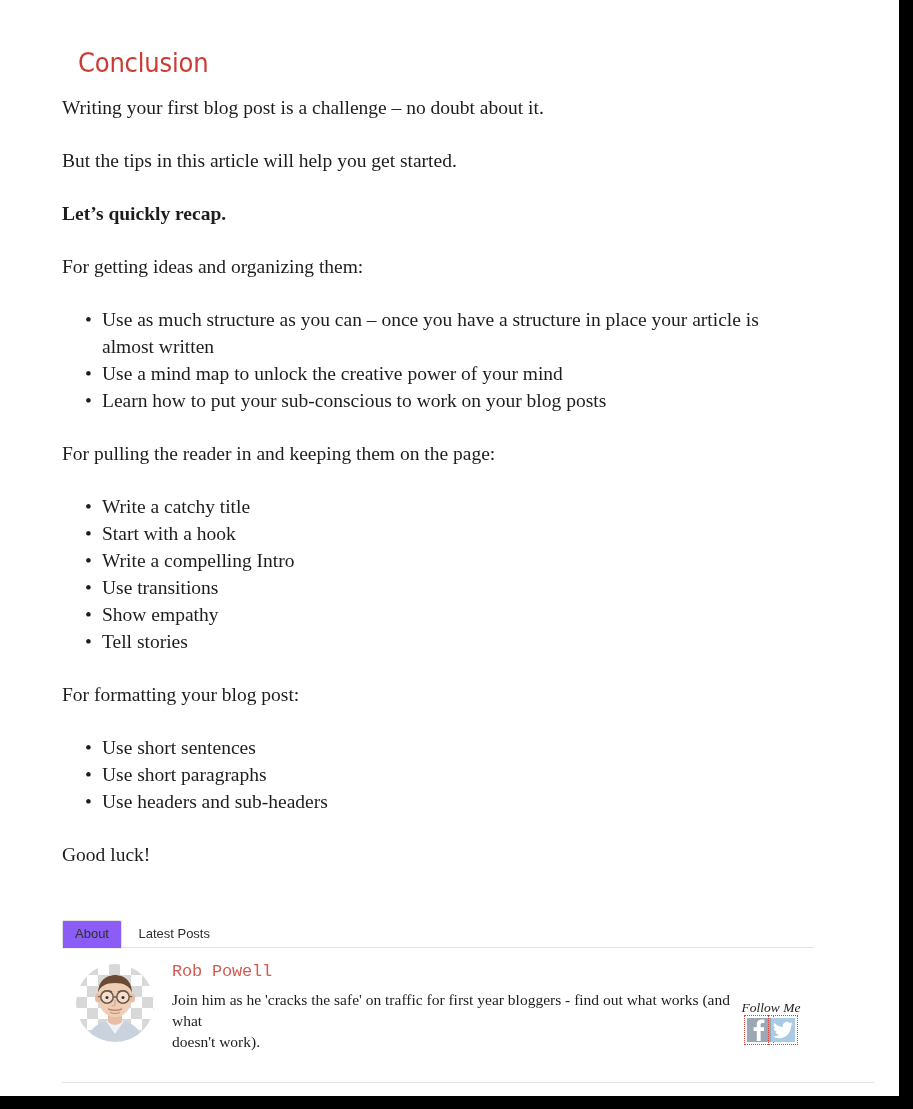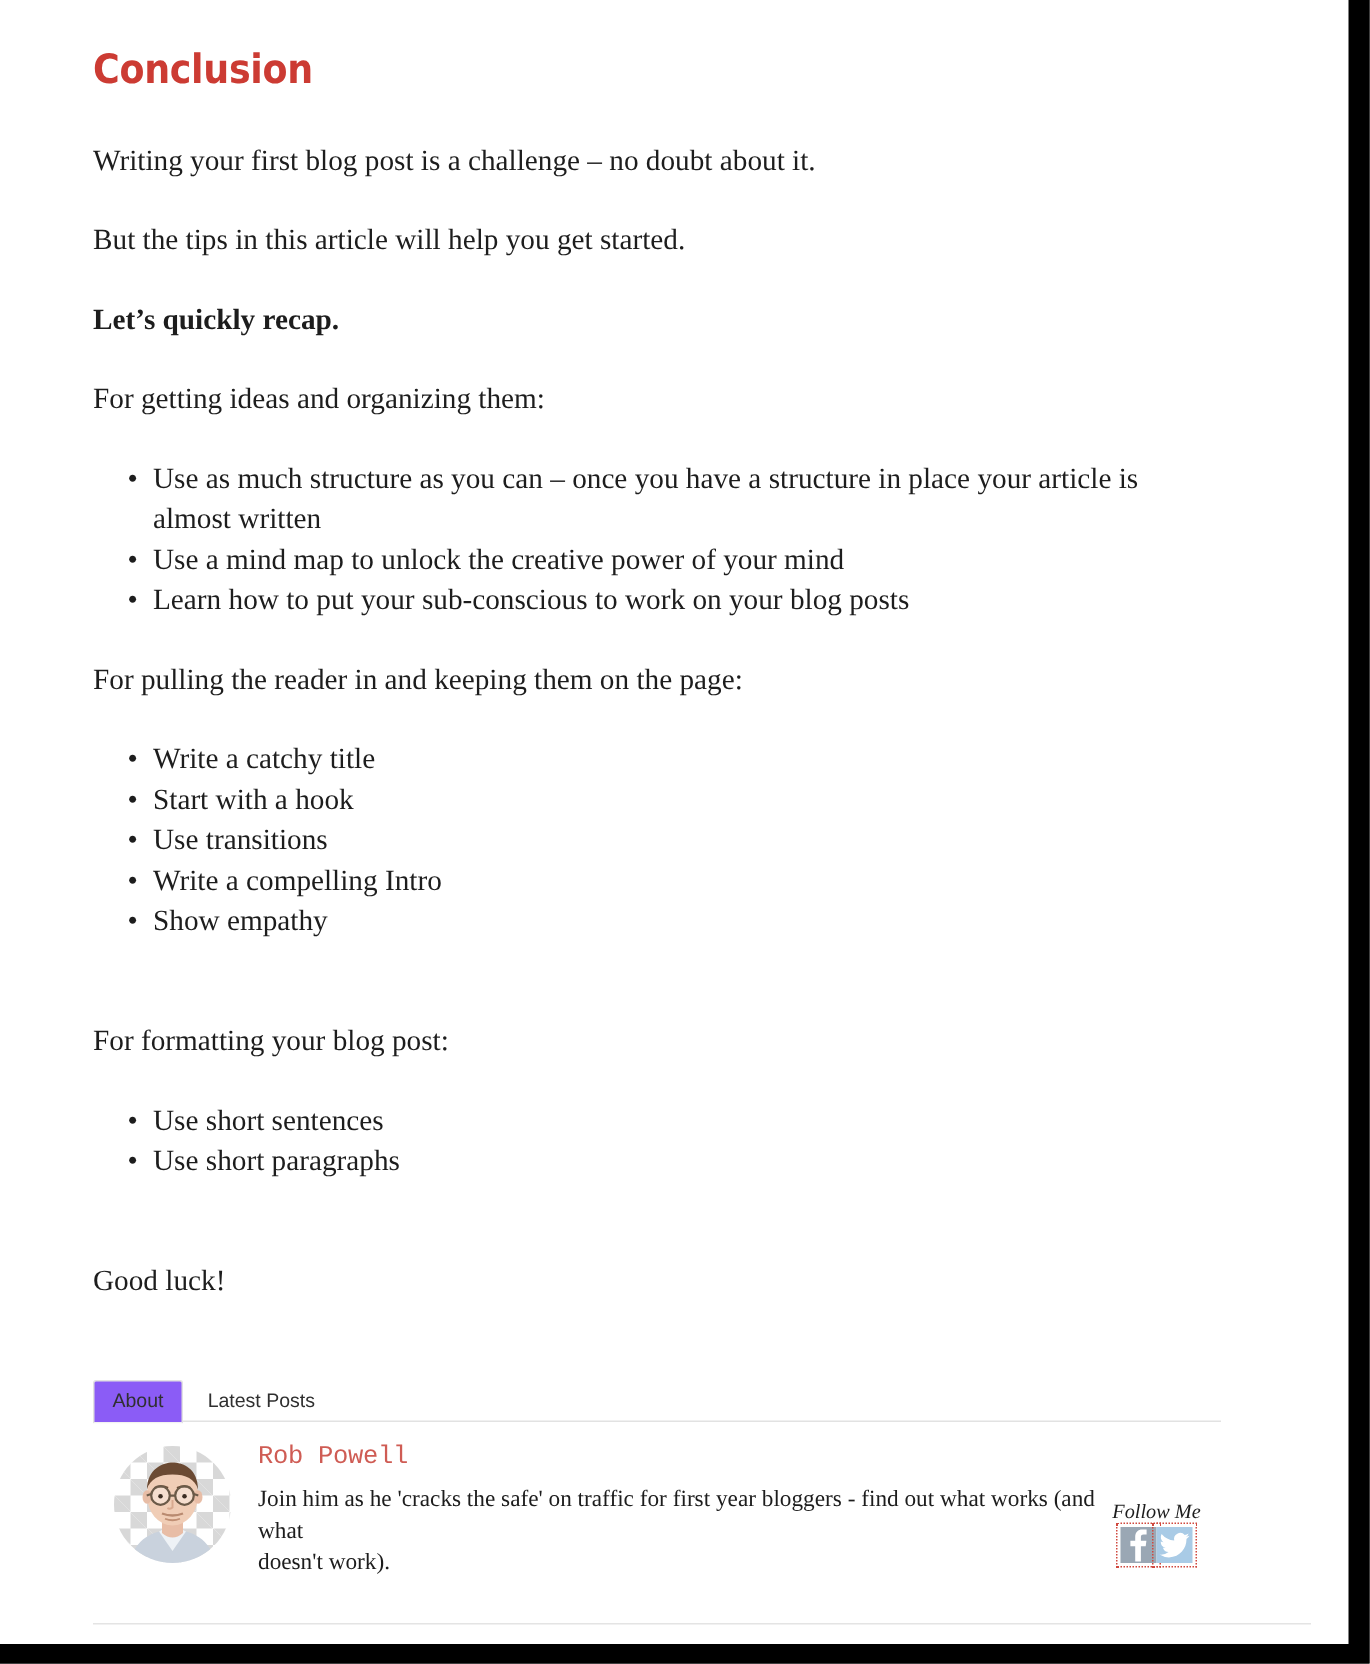--- a/index.html
+++ b/index.html
@@ -29,25 +29,25 @@
   #content {
     position: absolute;
     left: 62px;
     top: 0;
     width: 752px;
   }
 
   
   .post-heading {
     font-family: "DejaVu Sans Condensed", "Liberation Sans Narrow", "Liberation Sans", sans-serif;
-    font-weight: bold;
+    font-weight: normal;
     font-size: 27px;
     letter-spacing: -0.2px;
     color: #cc3b33;
-    margin: 0;
+    margin: 16px;
     padding: 0;
     position: absolute;
     top: 31px;
     left: 0;
   }
 
   
   .body-text {
     font-family: "Liberation Serif", serif;
     font-size: 19.5px;
@@ -230,30 +230,32 @@
       <li class="wide">Use as much structure as you can – once you have a structure in place your article is almost written</li>
       <li>Use a mind map to unlock the creative power of your mind</li>
       <li>Learn how to put your sub-conscious to work on your blog posts</li>
     </ul>
 
     <p class="body-text para" style="top:440px;text-align:center;">For pulling the reader in and keeping them on the page:</p>
 
     <ul class="bullets" style="top:493px;">
       <li>Write a catchy title</li>
       <li>Start with a hook</li>
+      <li>Write a compelling Intro</li>
       <li>Use transitions</li>
-      <li>Write a compelling Intro</li>
       <li>Show empathy</li>
+      <li>Tell stories</li>
     </ul>
 
     <p class="body-text para" style="top:681px;">For formatting your blog post:</p>
 
     <ul class="bullets" style="top:734px;">
       <li>Use short sentences</li>
       <li>Use short paragraphs</li>
+      <li>Use headers and sub-headers</li>
     </ul>
 
     <p class="body-text para" style="top:841px;">Good luck!</p>
 
     <div id="author-box">
 
       <div class="tabs">
         <span class="tab active">About</span>
         <span class="tab">Latest Posts</span>
       </div>

